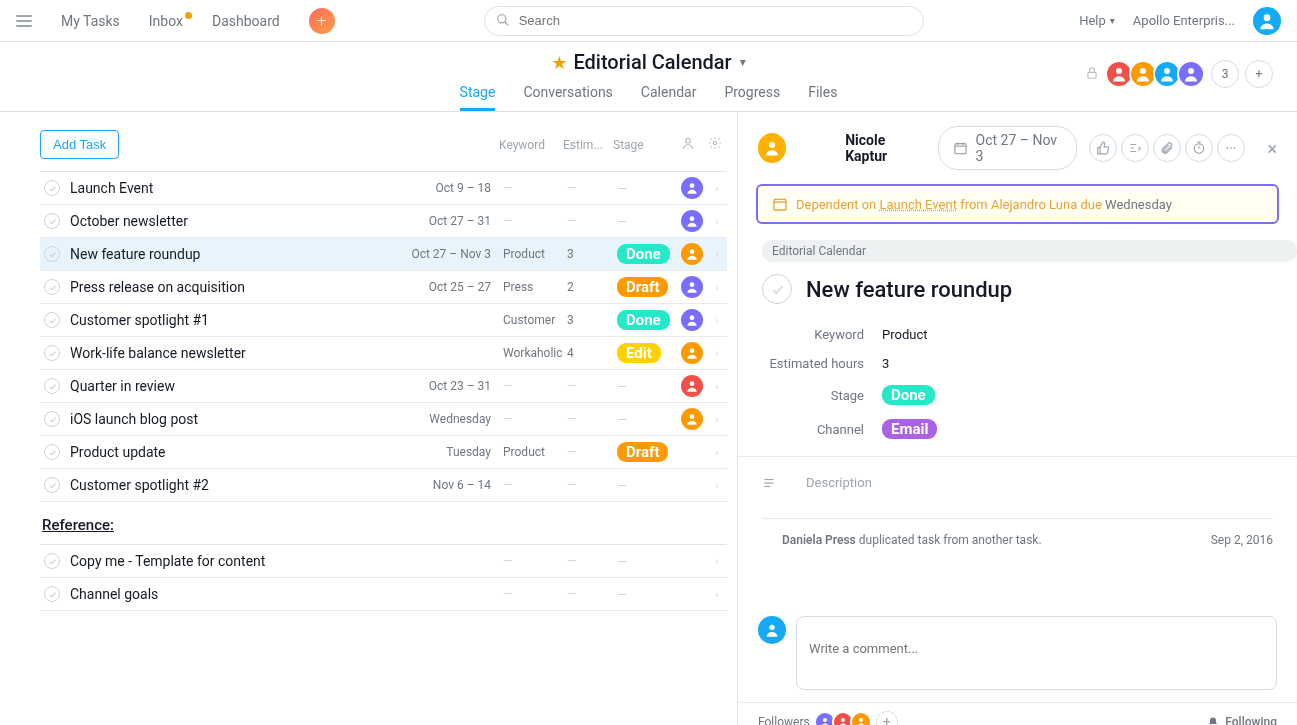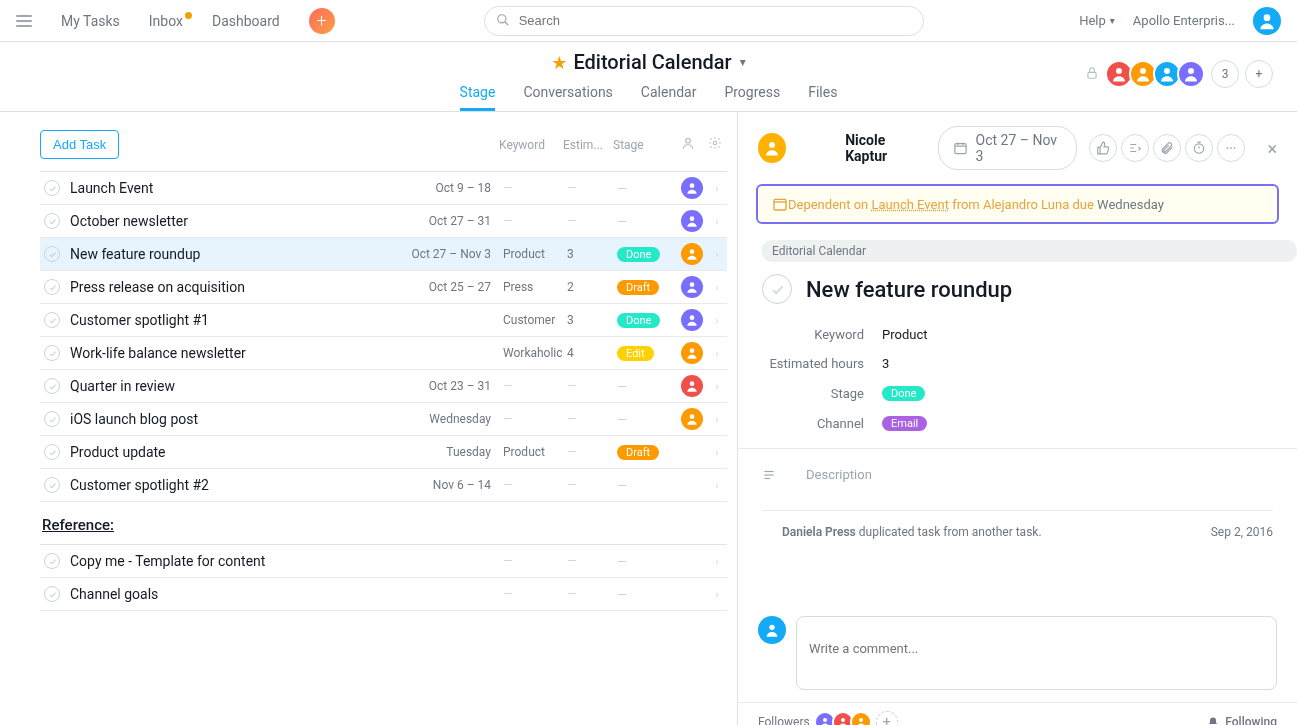--- a/index.html
+++ b/index.html
@@ -117,21 +117,21 @@
   margin-right:10px;
 }
 .check-circle svg { width:9px; height:9px; opacity:0.5; }
 .task-name { flex:1; font-size:14px; color:#151b26; }
 .task-date { width:90px; text-align:right; padding-right:6px; color:#6f7782; font-size:12px; }
 .task-kw { width:70px; padding-left:6px; color:#6f7782; font-size:12px; }
 .task-est { width:50px; color:#6f7782; font-size:12px; }
 .task-stage { width:60px; }
 .dash { color:#cbd4db; }
 .stage-pill {
-  display:inline-block; padding:1px 9px; border-radius:9px; color:#fff; font-size:11px; font-weight:400;
+  display:inline-block; padding:1px 9px; border-radius:9px; color:#fff; font-size:15px; font-weight:700;
 }
 .pill-done { background:#25e8c8; }
 .pill-draft { background:#fd9a00; }
 .pill-edit { background:#ffd100; color:#fff; }
 .pill-email { background:#aa62e3; }
 .task-asn { width:30px; display:flex; justify-content:center; }
 .row-avatar {
   width:22px; height:22px; border-radius:50%; display:flex; align-items:center; justify-content:center;
 }
 .row-avatar svg { width:14px; height:14px; fill:#fff; }
@@ -159,21 +159,21 @@
 .circle-btn {
   width:28px; height:28px; border:1px solid #d5dce0; border-radius:50%;
   display:flex; align-items:center; justify-content:center; color:#9ca6af; cursor:pointer;
 }
 .circle-btn svg { width:14px; height:14px; }
 .close-x { margin-left:10px; color:#9ca6af; font-size:18px; cursor:pointer; }
 
 .dependency-banner {
   margin:0 18px; border:2px solid #7a6ff0; border-radius:6px;
   background:#fffef1; padding:10px 14px; font-size:13px; color:#e8a33d;
-  display:flex; align-items:center; 
+  display:flex; align-items:center; gap:8px;
 }
 .dep-link { text-decoration:underline dotted; }
 .dep-gray { color:#6f7782; }
 .project-chip {
   display:inline-block; background:#edf1f2; color:#6f7782; font-size:12px;
   padding:4px 10px; border-radius:10px; margin:16px 0 0 24px;
 }
 .detail-title-row { display:flex; align-items:center; gap:14px; padding:12px 24px 6px 24px; }
 .big-check {
   width:30px; height:30px; border:1.5px solid #cbd4db; border-radius:50%;

